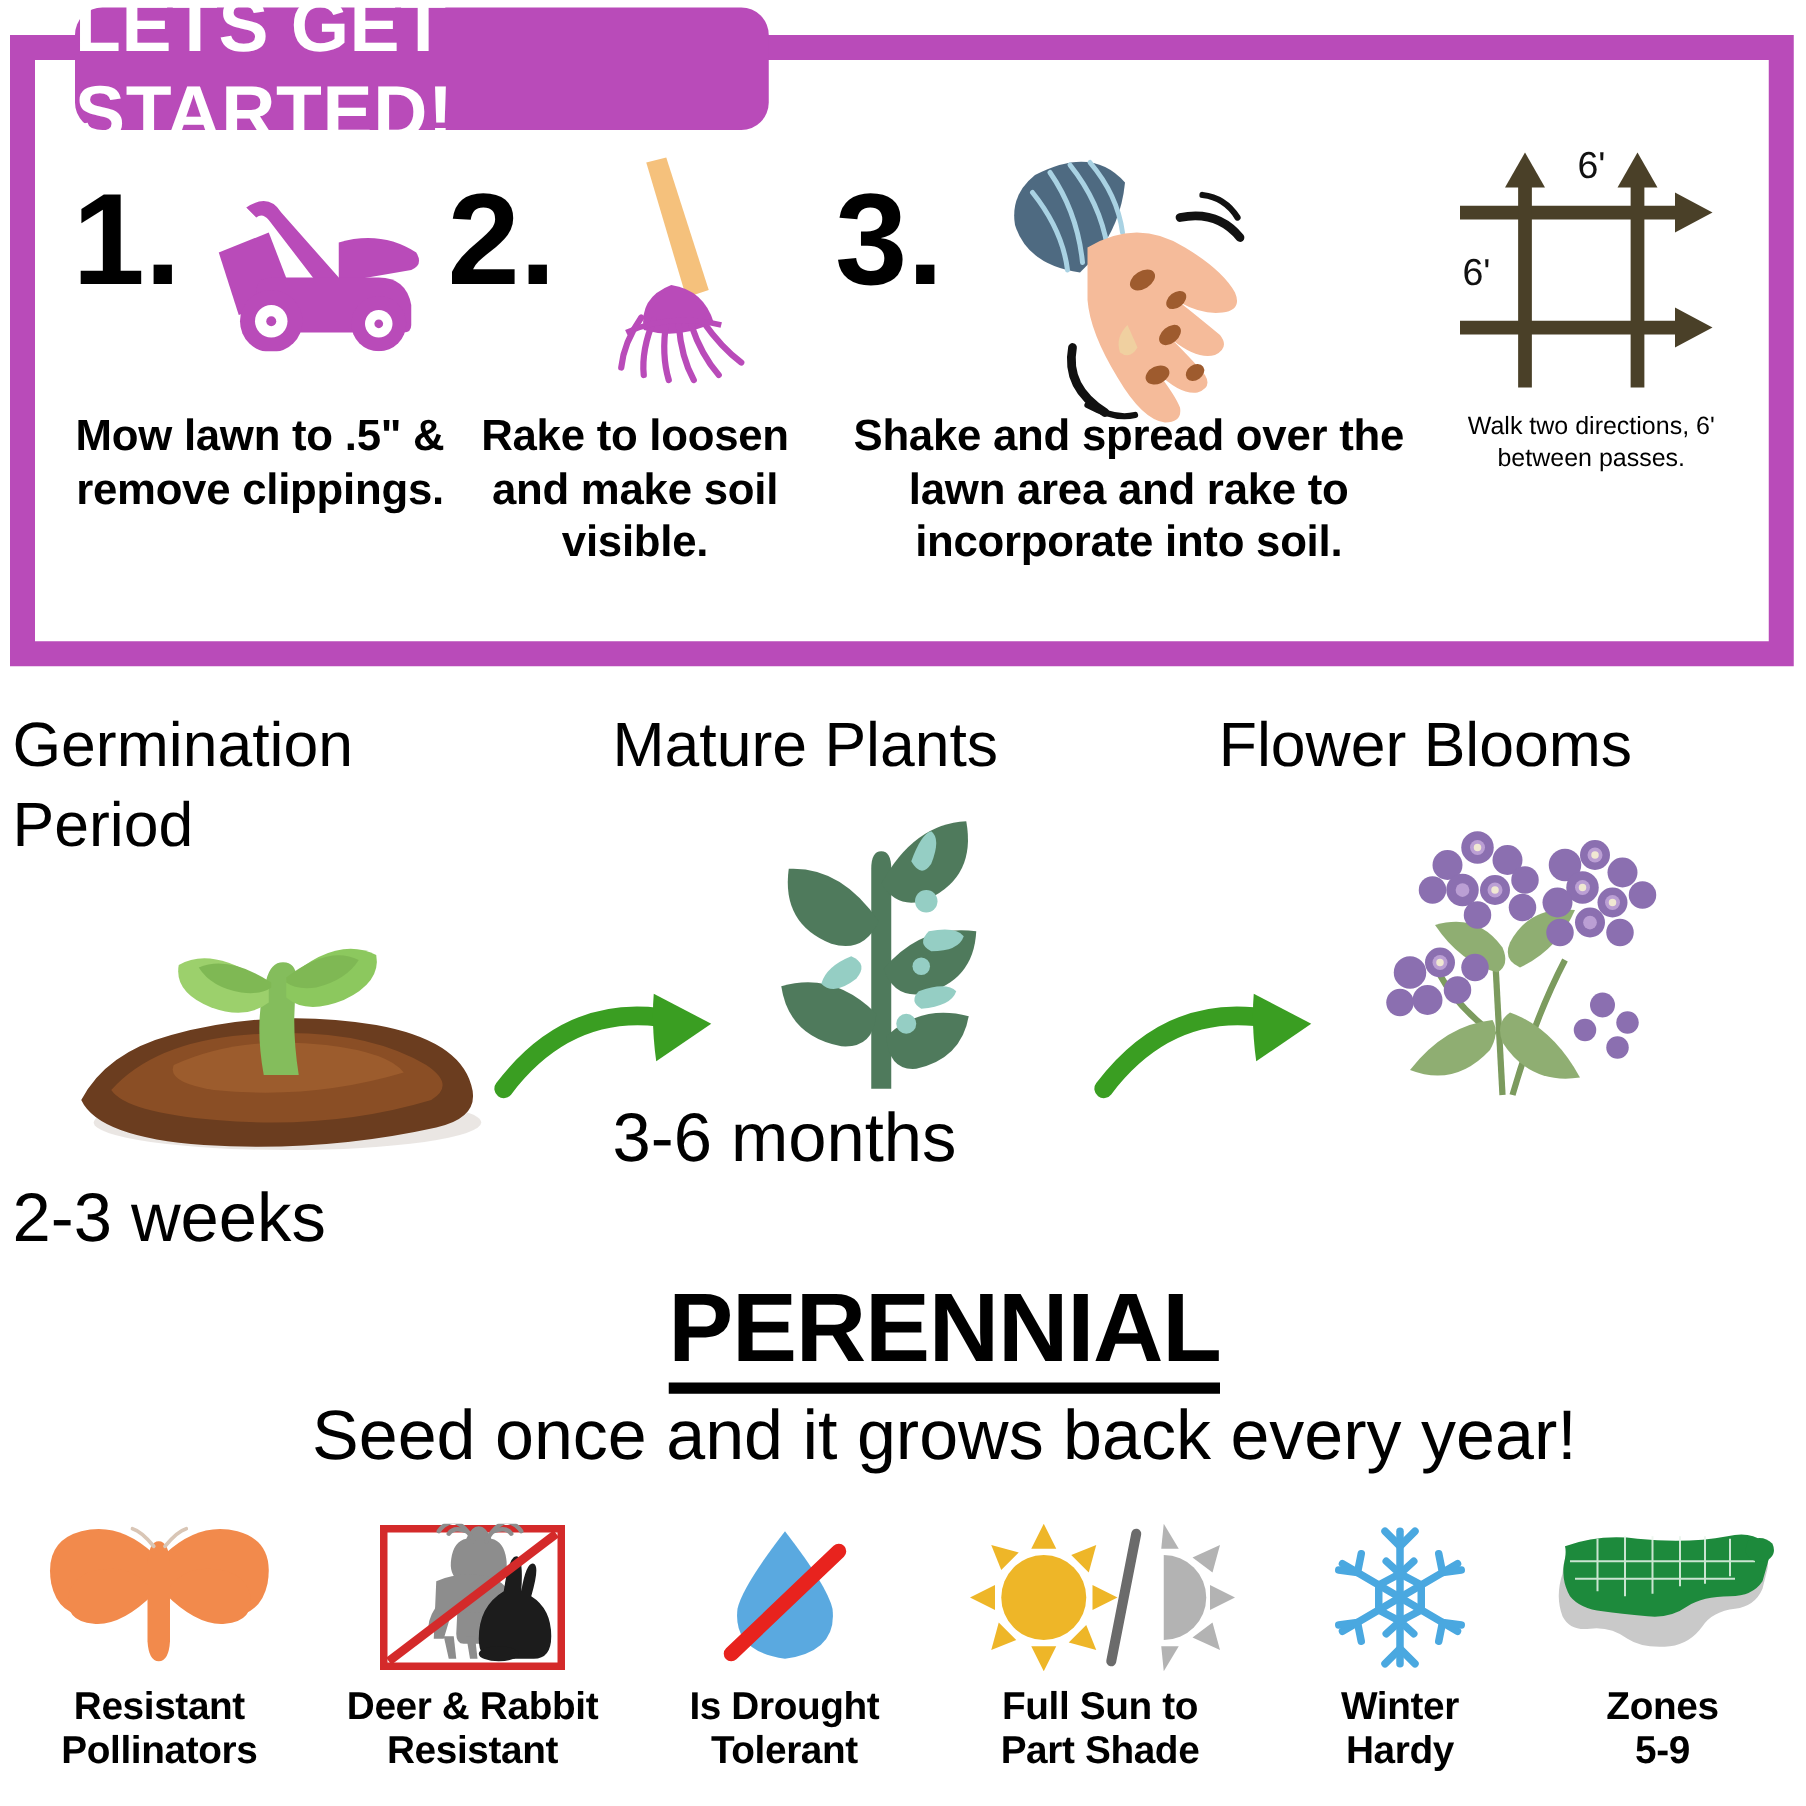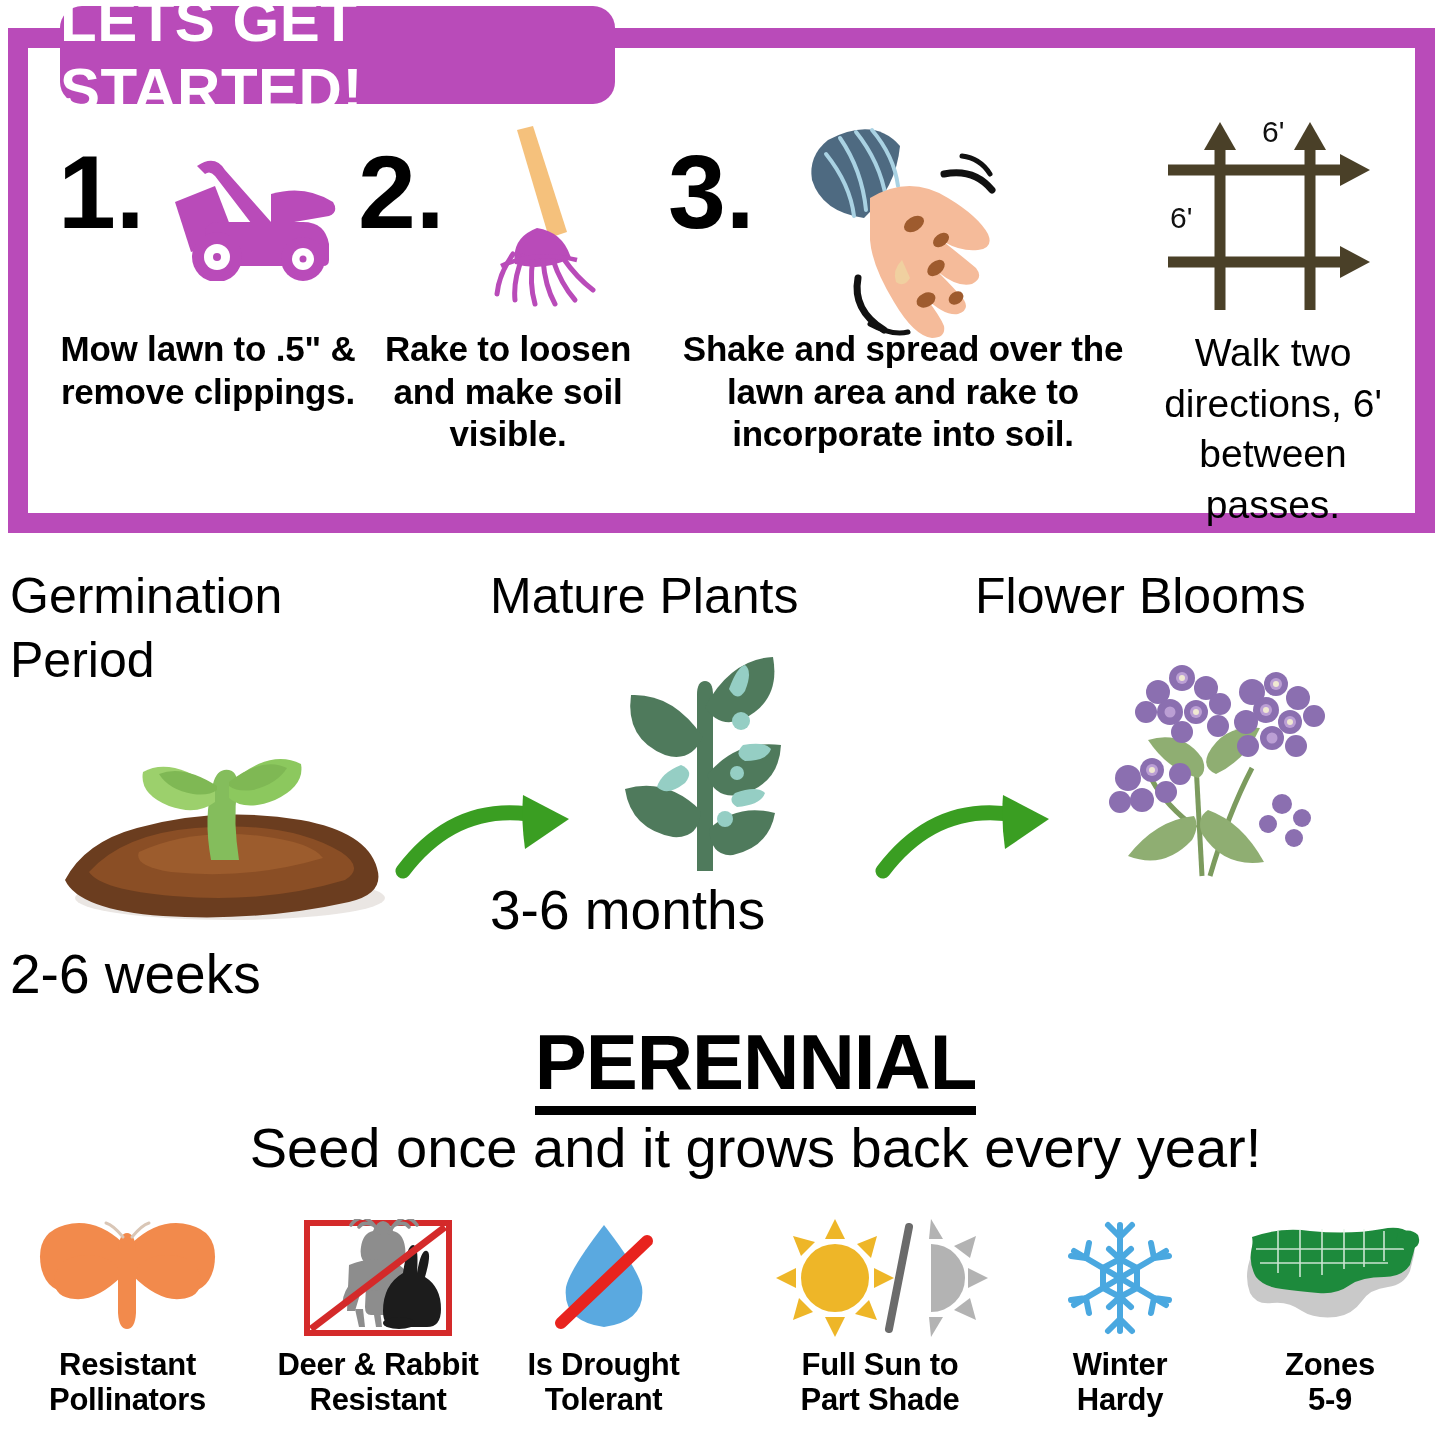--- a/index.html
+++ b/index.html
@@ -39,21 +39,21 @@
     font-size:35px;font-weight:700;line-height:1.22;text-align:center;
     font-family:"Liberation Sans", sans-serif;letter-spacing:-0.2px;
   }
 
   #step1{left:30px;width:300px;}
   #step2{left:330px;width:300px;}
   #step3{left:640px;width:470px;}
 
   #walkbox{position:absolute;left:1110px;top:-8px;width:270px;}
   #walkbox .walk-text{
-    font-size:39px;line-height:1.3;text-align:center;margin-top:8px;
+    font-size:20px;line-height:1.3;text-align:center;margin-top:8px;
     font-family:"Liberation Sans", sans-serif;
   }
 
   
   #timeline{position:absolute;left:0;top:548px;width:1445px;height:470px;}
   .tl-col{position:absolute;top:16px;text-align:left;}
   .tl-title{font-size:50px;line-height:1.28;font-family:"Liberation Sans", sans-serif;font-weight:400;}
   .tl-art{height:250px;display:flex;align-items:center;justify-content:center;}
   .tl-dur{font-size:55px;font-family:"Liberation Sans", sans-serif;font-weight:400;white-space:nowrap;}
 
@@ -80,21 +80,21 @@
   
   #features{position:absolute;left:0;top:1212px;width:1445px;height:233px;}
   .feat{position:absolute;top:0;text-align:center;}
   .feat-art{height:125px;display:flex;align-items:flex-end;justify-content:center;}
   .feat-label{
     font-size:31px;font-weight:700;line-height:1.14;margin-top:10px;
     font-family:"Liberation Sans", sans-serif;letter-spacing:-0.3px;
   }
   #f0{left:10px;width:235px;}
   #f1{left:253px;width:250px;}
-  #f2{left:496px;width:215px;}
+  #f2{left:520px;width:215px;}
   #f3{left:755px;width:250px;}
   #f4{left:1020px;width:200px;}
   #f5{left:1230px;width:200px;}
 </style>
 </head>
 <body>
 
 <div id="started-section">
 
   <div id="started-frame"></div>
@@ -223,21 +223,21 @@
                  q-90 20 -186 14 q-84 -6 -98 -36 z" fill="#6b3d1f"></path>
         <path d="M54 170 q34 -38 106 -44 q92 -8 146 24 q24 16 4 28 q-80 24 -172 16 q-72 -6 -84 -24 z" fill="#8a4e25"></path>
         <path d="M104 150 q52 -24 122 -16 q50 6 62 22 q-74 22 -152 14 q-38 -6 -32 -20 z" fill="#9c5c2d"></path>
         <path d="M176 158 q-8 -44 2 -76 q4 -16 16 -14 q10 2 8 20 q-4 32 2 70 z" fill="#84bd5c"></path>
         <path d="M180 86 q-44 -32 -72 -16 q-4 22 26 34 q28 10 46 -4 z" fill="#9cd06c"></path>
         <path d="M194 82 q40 -36 72 -20 q4 22 -26 36 q-30 12 -46 -2 z" fill="#8cc85e"></path>
         <path d="M182 84 q-34 -22 -58 -12 q10 16 34 20 q16 2 24 -4 z" fill="#7fb854"></path>
         <path d="M194 80 q34 -26 58 -14 q-10 16 -34 22 q-16 2 -24 -4 z" fill="#7fb854"></path>
       </svg>
     </div>
-    <div class="tl-dur">2-6 weeks</div>
+    <div class="tl-dur">2-3 weeks</div>
   </div>
 
   <div class="tl-arrow" id="arrow1">
     <svg width="225" height="110" viewBox="0 0 225 110">
       <path d="M8 88 q56 -74 142 -54" stroke="#3a9e22" stroke-width="15" fill="none" stroke-linecap="round"></path>
       <path d="M128 12 l46 24 l-44 30 q-4 -28 -2 -54 z" fill="#3a9e22"></path>
     </svg>
   </div>
 
   <div class="tl-col" id="tl2">

